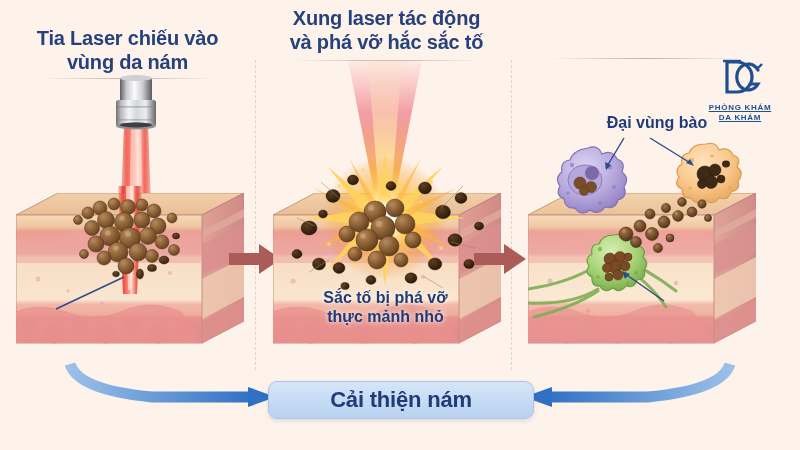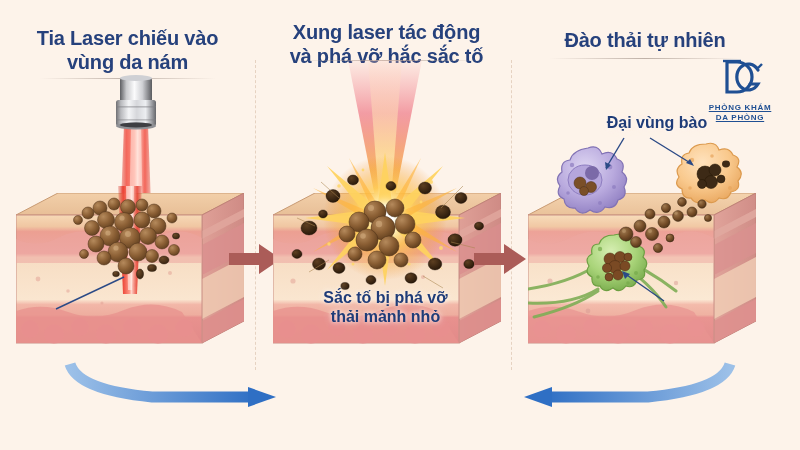--- a/index.html
+++ b/index.html
@@ -240,21 +240,21 @@
   </svg>
 
   <svg class="abs" style="left:54px;top:275px;" width="72" height="36" viewBox="0 0 72 36">
     <line x1="2" y1="34" x2="70" y2="2" stroke="#2b4a86" stroke-width="1.4"></line>
   </svg>
 
   <svg class="abs" style="left:229px;top:242px;" width="52" height="34" viewBox="0 0 52 34">
     <path d="M0 11 L30 11 L30 2 L52 17 L30 32 L30 23 L0 23 Z" fill="#ab5c58"></path>
   </svg>
 
-  <div class="title" style="left:265px;top:20px;width:243px;font-size:20px;">Xung laser tác động
+  <div class="title" style="left:265px;top:6px;width:243px;font-size:20px;">Xung laser tác động
 và phá vỡ hắc sắc tố</div>
   <div class="title-rule" style="left:292px;top:60px;width:190px;"></div>
 
   <svg class="abs" style="left:273px;top:193px;" width="228" height="160" viewBox="0 0 228 160">
     <defs>
       <linearGradient id="s2top" x1="0" y1="0" x2="0" y2="1">
         <stop offset="0" stop-color="#f2cfa9"></stop>
           <stop offset="1" stop-color="#e8bf97"></stop>
       </linearGradient>
       <linearGradient id="s2face" x1="0" y1="0" x2="0" y2="1">
@@ -421,38 +421,37 @@
         <line x1="140" y1="108" x2="160" y2="120"></line>
     </g>
     <g fill="#d6b184" opacity=".5">
       <circle cx="88" cy="40" r="3"></circle>
         <circle cx="96" cy="56" r="3.2"></circle>
         <circle cx="80" cy="68" r="2.8"></circle>
     </g>
   </svg>
 
   <div class="callout" style="left:278px;top:288px;width:215px;font-size:16px;">Sắc tố bị phá vỡ
-thải mảnh nhỏ</div>
+thực mảnh nhỏ</div>
 
   <svg class="abs" style="left:474px;top:242px;" width="52" height="34" viewBox="0 0 52 34">
     <path d="M0 11 L30 11 L30 2 L52 17 L30 32 L30 23 L0 23 Z" fill="#ab5c58"></path>
   </svg>
 
-  <div class="title" style="left:530px;top:28px;width:230px;font-size:20px;">Đào thải tự nhiên</div>
   <div class="title-rule" style="left:550px;top:58px;width:190px;"></div>
 
   <div class="logo-wrap">
     <svg width="46" height="40" viewBox="0 0 46 40">
       <path d="M20 4 h-10 v30 h10 a15 15 0 0 0 0 -30 z" fill="none" stroke="#1f4f93" stroke-width="3.2"></path>
       <path d="M41 12 a11.5 13 0 1 0 0 14 h-8" fill="none" stroke="#1f4f93" stroke-width="3.2" stroke-linecap="round"></path>
       <line x1="6" y1="3" x2="24" y2="3" stroke="#1f4f93" stroke-width="2.4"></line>
       <line x1="41" y1="10" x2="45" y2="6" stroke="#1f4f93" stroke-width="2.4"></line>
     </svg>
     <div class="logo-text">PHÒNG KHÁM</div>
-    <div class="logo-text" style="margin-top:0;">DA PHÒNG</div>
+    <div class="logo-text" style="margin-top:0;">DA KHÁM</div>
   </div>
 
   <svg class="abs" style="left:528px;top:193px;" width="228" height="160" viewBox="0 0 228 160">
     <defs>
       <linearGradient id="s3top" x1="0" y1="0" x2="0" y2="1">
         <stop offset="0" stop-color="#f4d3ae"></stop>
           <stop offset="1" stop-color="#eac29a"></stop>
       </linearGradient>
       <linearGradient id="s3face" x1="0" y1="0" x2="0" y2="1">
         <stop offset="0" stop-color="#f7dcba"></stop>
@@ -638,14 +637,17 @@
       <linearGradient id="arR" x1="1" y1="0" x2="0" y2="0">
         <stop offset="0" stop-color="#9cc0e8"></stop>
           <stop offset="1" stop-color="#2f6fc4"></stop>
       </linearGradient>
     </defs>
     <path d="M30 2 q8 26 82 33 L215 35" stroke="url(#arL)" stroke-width="11" fill="none" stroke-linecap="butt"></path>
     <polygon points="236,35 208,25 208,45" fill="#2f6fc4"></polygon>
     <path d="M690 2 q-8 26 -82 33 L505 35" stroke="url(#arR)" stroke-width="11" fill="none" stroke-linecap="butt"></path>
     <polygon points="484,35 512,25 512,45" fill="#2f6fc4"></polygon>
   </svg>
+  <div class="banner">
+    <span>Cải thiện nám</span>
+  </div>
 
 </div>
 
 </body></html>

